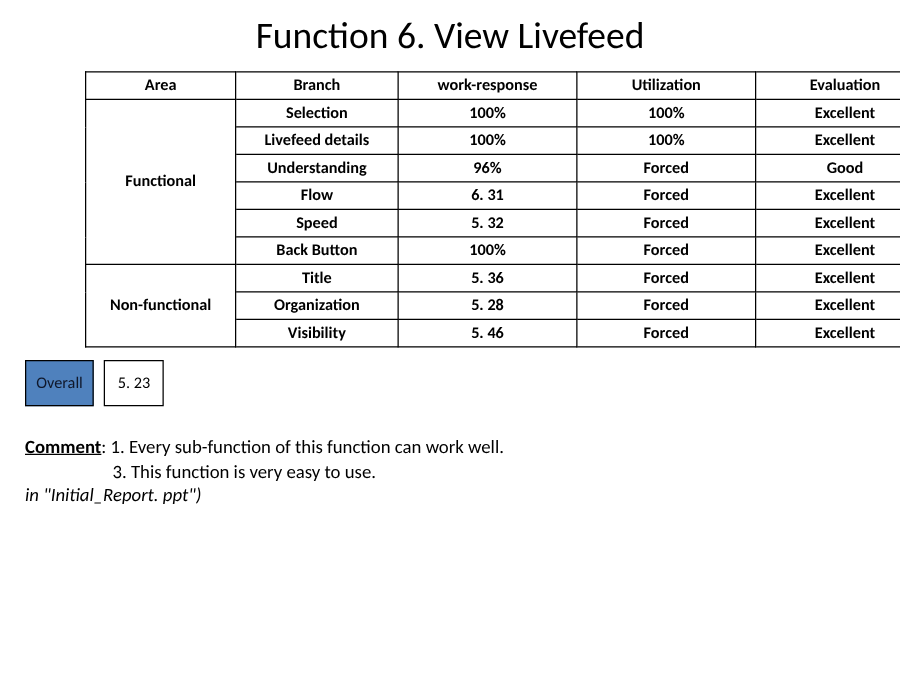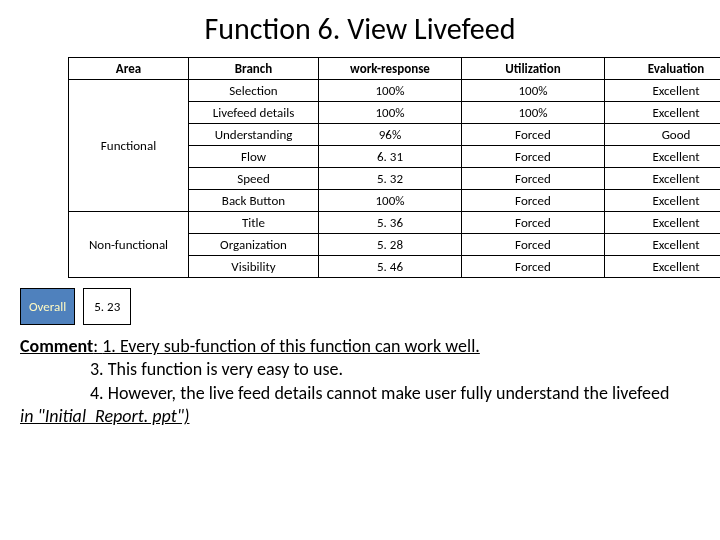--- a/index.html
+++ b/index.html
@@ -20,61 +20,60 @@
   table.main {
     border-collapse: collapse;
     width: 100%;
     table-layout: fixed;
     margin-left: 48px;
   }
   table.main th, table.main td {
     border: 1px solid #000;
     text-align: center;
     padding: 3px 4px;
-    font-weight: 400;
+    font-weight: 700;
     font-size: 13px;
     vertical-align: middle;
   }
   table.main th {
     font-weight: 700;
   }
   .col-area { width: 120px; }
   .col-branch { width: 130px; }
 
   .overall-row {
     margin-top: 10px;
     display: flex;
     align-items: stretch;
     gap: 8px;
   }
   .overall-label {
     background: #4f81bd;
     border: 1px solid #000;
-    color: #fef9c3;
+    color: #0f172a;
     padding: 10px 8px;
     display: flex;
     align-items: center;
   }
   .overall-q {
     border: 1px solid #000;
     padding: 2px 8px;
     display: flex;
     align-items: center;
   }
   .overall-v {
     border: 1px solid #000;
     padding: 2px 10px;
     display: flex;
     align-items: center;
   }
   .comment-block {
-    margin-top: 10px;
-    font-size: 18px;
+    margin-top: 24px;
+    font-size: 15px;
     line-height: 1.3;
-    text-decoration: underline;
   }
   .comment-label {
     font-weight: 700;
     text-decoration: underline;
   }
   .indent { padding-left: 70px; display: inline-block; }
   .italic { font-style: italic; }
 </style>
 </head>
 <body>
@@ -161,15 +160,14 @@
 <div class="overall-row">
   <div class="overall-label">Overall</div>
   <div class="overall-v">5. 23</div>
 </div>
 
 <div class="comment-block">
   <div>
     <span class="comment-label">Comment</span><span>: </span><span>1. Every sub-function of this function can work well.</span>
   </div>
   <div><span class="indent">3. This function is very easy to use.</span></div>
-  <div><span class="indent">4. However, the live feed details cannot make user fully understand the livefeed</span></div>
   <div class="italic">in "Initial_Report. ppt")</div>
 </div>
 
 </body></html>

